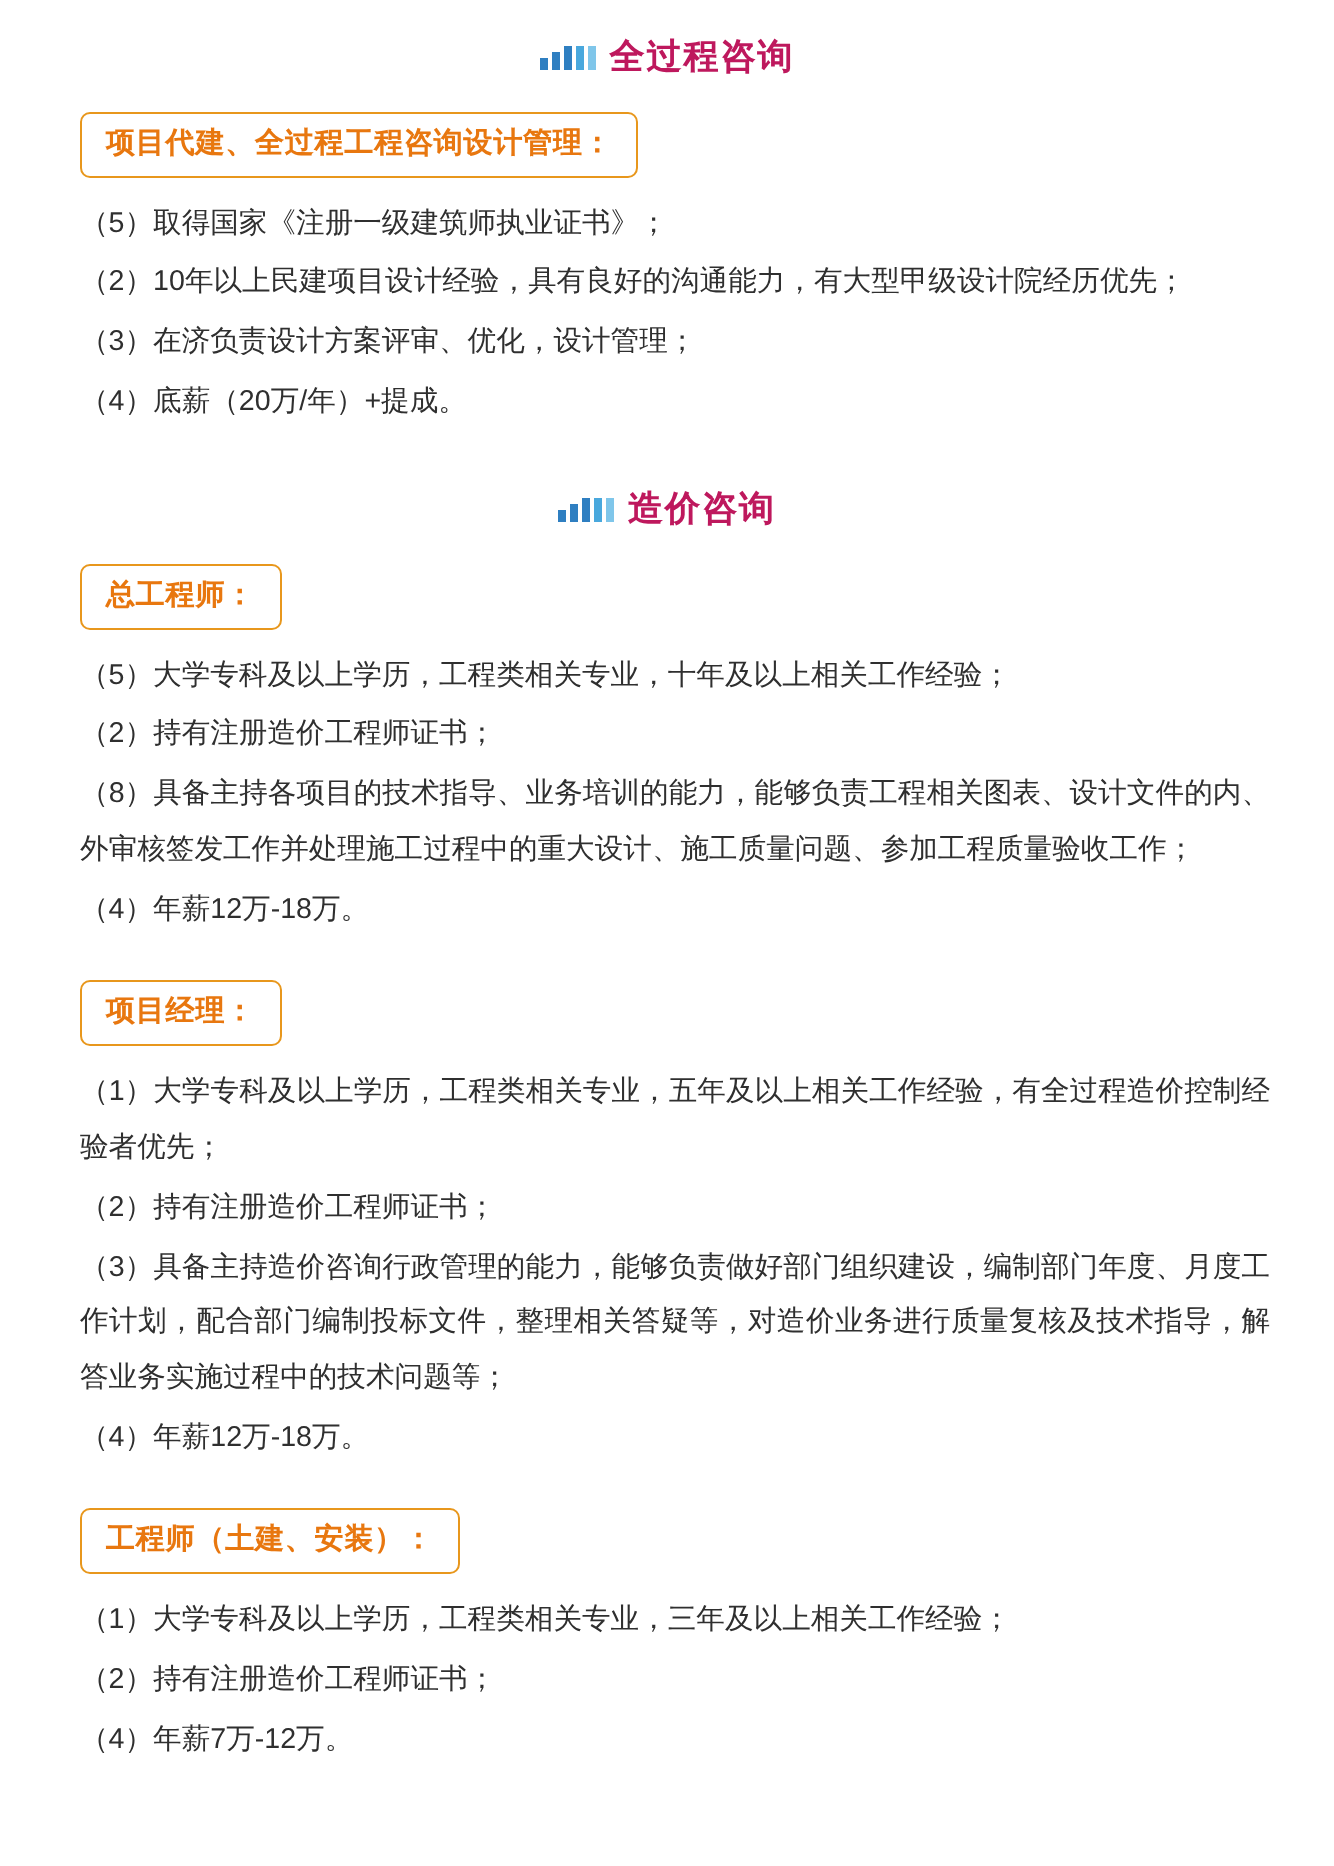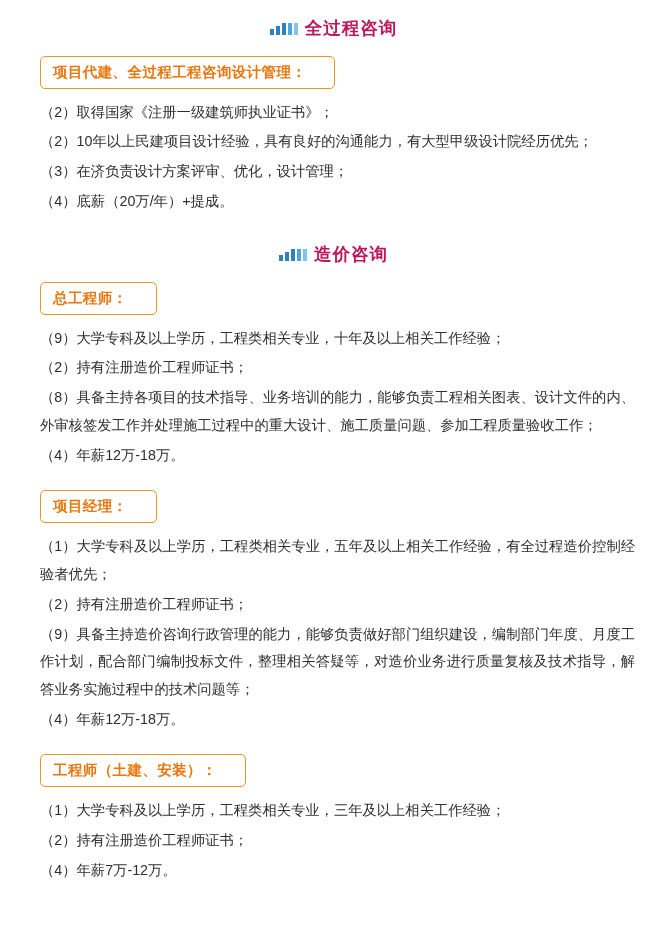--- a/index.html
+++ b/index.html
@@ -50,21 +50,21 @@
     color: #be185d;
     letter-spacing: 1px;
     line-height: 1;
   }
 
   
   .job-box {
     display: inline-block;
     border: 1.6px solid #e8971c;
     border-radius: 5px;
-    padding: 6px 28px 7px 12px;
+    padding: 6px 12px 7px 12px;
     margin: 4px 0 10px 14px;
     background: #ffffff;
   }
   .job-title {
     font-size: 14.5px;
     font-weight: bold;
     color: #e8770f;
     line-height: 1;
     letter-spacing: 0.4px;
   }
@@ -99,21 +99,21 @@
           <i></i>
           <i></i>
       </span>
       <span class="section-title">全过程咨询</span>
     </div>
 
     <div class="block">
       <div class="job-box">
         <span class="job-title">项目代建、全过程工程咨询设计管理：</span>
       </div>
-      <p class="req">（2）取得国家《注册一级建筑师执业证书》；</p>
+      <p class="req">（5）取得国家《注册一级建筑师执业证书》；</p>
       <p class="req">（2）10年以上民建项目设计经验，具有良好的沟通能力，有大型甲级设计院经历优先；</p>
       <p class="req">（3）在济负责设计方案评审、优化，设计管理；</p>
       <p class="req">（4）底薪（20万/年）+提成。</p>
     </div>
   </div>
 
   <div class="spacer-lg"></div>
 
   <div>
     <div class="section-heading">
@@ -124,33 +124,33 @@
           <i></i>
           <i></i>
       </span>
       <span class="section-title">造价咨询</span>
     </div>
 
     <div class="block">
       <div class="job-box">
         <span class="job-title">总工程师：</span>
       </div>
-      <p class="req">（9）大学专科及以上学历，工程类相关专业，十年及以上相关工作经验；</p>
+      <p class="req">（5）大学专科及以上学历，工程类相关专业，十年及以上相关工作经验；</p>
       <p class="req">（2）持有注册造价工程师证书；</p>
       <p class="req">（8）具备主持各项目的技术指导、业务培训的能力，能够负责工程相关图表、设计文件的内、外审核签发工作并处理施工过程中的重大设计、施工质量问题、参加工程质量验收工作；</p>
       <p class="req">（4）年薪12万-18万。</p>
     </div>
 
     <div class="block">
       <div class="job-box">
         <span class="job-title">项目经理：</span>
       </div>
       <p class="req">（1）大学专科及以上学历，工程类相关专业，五年及以上相关工作经验，有全过程造价控制经验者优先；</p>
       <p class="req">（2）持有注册造价工程师证书；</p>
-      <p class="req">（9）具备主持造价咨询行政管理的能力，能够负责做好部门组织建设，编制部门年度、月度工作计划，配合部门编制投标文件，整理相关答疑等，对造价业务进行质量复核及技术指导，解答业务实施过程中的技术问题等；</p>
+      <p class="req">（3）具备主持造价咨询行政管理的能力，能够负责做好部门组织建设，编制部门年度、月度工作计划，配合部门编制投标文件，整理相关答疑等，对造价业务进行质量复核及技术指导，解答业务实施过程中的技术问题等；</p>
       <p class="req">（4）年薪12万-18万。</p>
     </div>
 
     <div class="block">
       <div class="job-box">
         <span class="job-title">工程师（土建、安装）：</span>
       </div>
       <p class="req">（1）大学专科及以上学历，工程类相关专业，三年及以上相关工作经验；</p>
       <p class="req">（2）持有注册造价工程师证书；</p>
       <p class="req">（4）年薪7万-12万。</p>

